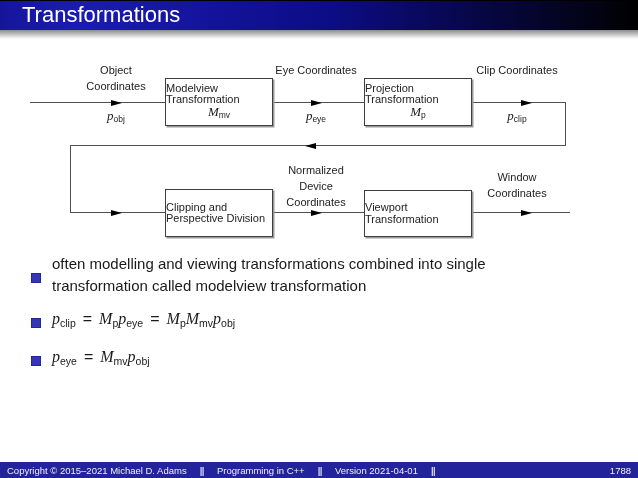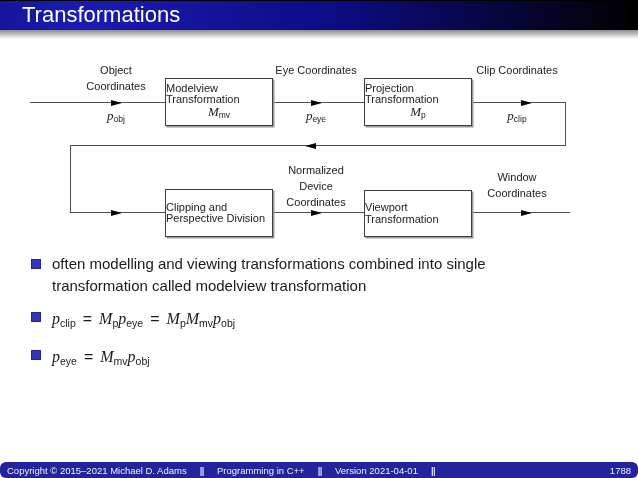--- a/index.html
+++ b/index.html
@@ -23,35 +23,35 @@
   .dbox{position:absolute;box-sizing:border-box;border:1.6px solid #3f3f3f;background:#fff;
     box-shadow:1.5px 1.5px 0 #9a9a9a;display:flex;flex-direction:column;align-items:center;
     justify-content:center;font-size:11px;line-height:11.5px;color:#222;}
   .dlabel{position:absolute;width:84px;text-align:center;font-size:11px;line-height:16px;color:#222;}
   .dsym{position:absolute;width:60px;text-align:center;}
   .msym{font-family:"Liberation Serif",serif;font-style:italic;font-size:13px;}
   .msub{font-family:"Liberation Sans",sans-serif;font-style:normal;font-size:8.5px;vertical-align:-2px;}
 
   
   .bullets{position:absolute;left:31px;top:253px;width:588px;}
-  .bitem{display:flex;align-items:flex-start;}
+  .bitem{display:flex;align-items:center;}
   .bmark{flex:0 0 auto;width:8px;height:8px;background:#3535b5;border:1px solid #23239a;
          margin:6px 11px 0 0;}
   .btext{font-size:15px;line-height:21.5px;white-space:pre-line;}
   .mb10{margin-bottom:10px;} .mb7{margin-bottom:7px;}
   .eqline{font-size:16px;line-height:21px;padding-top:2px;}
   .mi{font-family:"Liberation Serif",serif;font-style:italic;}
   .ms{font-family:"Liberation Sans",sans-serif;font-style:normal;font-size:10.5px;vertical-align:-3px;}
   .eqop{margin:0 7px;}
   .ivar{font-family:"Liberation Serif",serif;font-style:italic;}
 
   
   .footer{position:absolute;left:0;bottom:0;width:638px;height:16px;box-sizing:border-box;
     background:#23239c;display:flex;align-items:center;gap:13px;padding:0 7px;
-    font-size:9.5px;color:#f0f0f0;border-radius:6px;}
+    font-size:9.5px;color:#f0f0f0;}
   .fsep{color:#d9d9ff;font-weight:bold;letter-spacing:-0.5px;}
   .fpage{margin-left:auto;}
 </style>
 </head>
 <body>
 
 <div class="titlebar">
   <span>Transformations</span>
 </div>
 <div class="titleshadow"></div>

